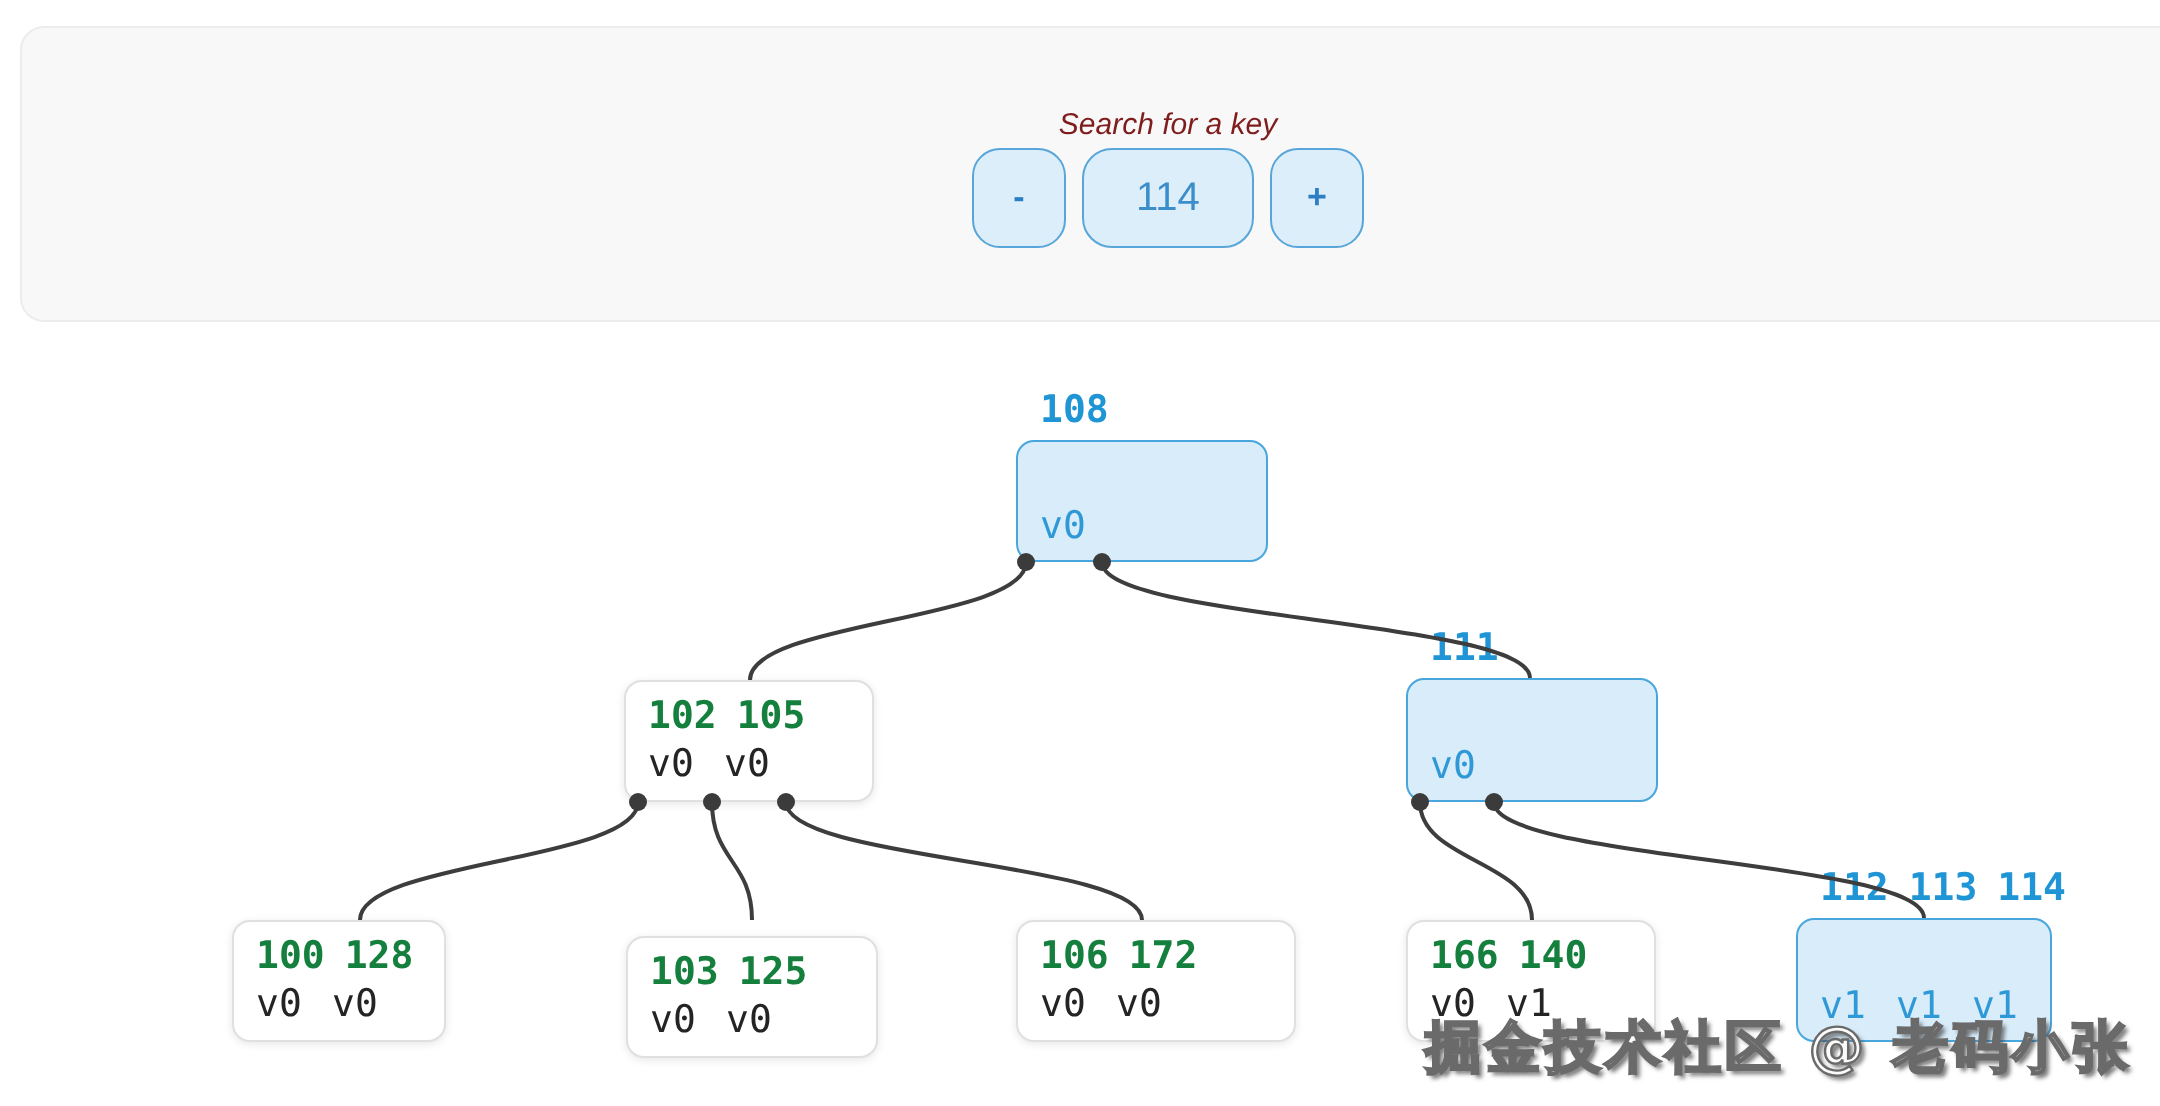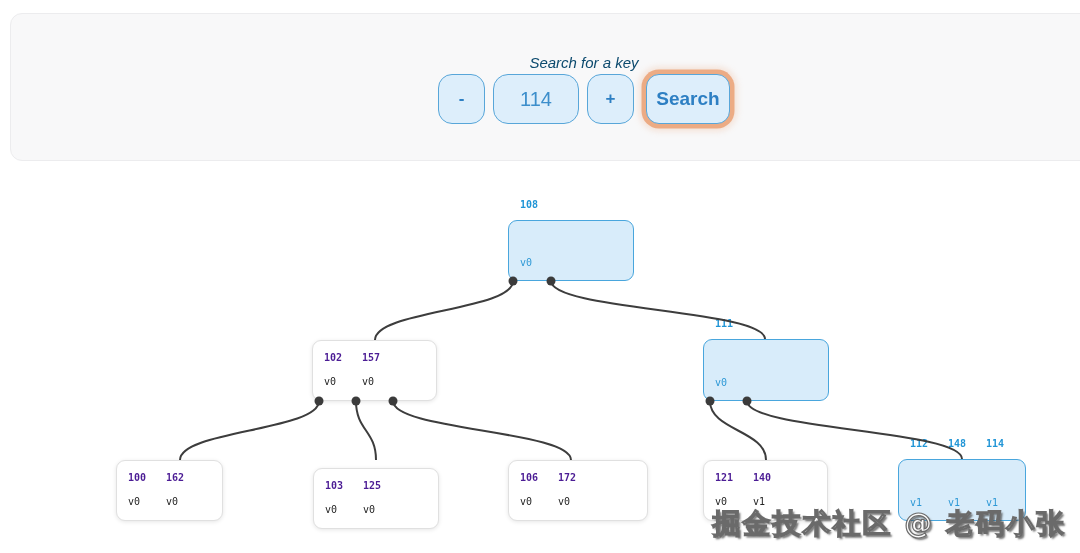--- a/index.html
+++ b/index.html
@@ -9,21 +9,21 @@
     font-family:"Liberation Sans", sans-serif;
   }
   
   .panel{
     position:absolute;left:10px;top:13px;right:-12px;height:148px;
     background:#f8f8f9;border:1px solid #ececee;border-radius:12px;
     box-sizing:border-box;
   }
   .panel-title{
     position:absolute;left:573px;top:40px;transform:translateX(-50%);
-    font-size:15px;font-style:italic;color:#0c4a6e;white-space:nowrap;
+    font-size:15px;font-style:italic;color:#7f1d1d;white-space:nowrap;
   }
   .controls{
     position:absolute;left:573px;top:60px;transform:translateX(-50%);
     display:flex;align-items:center;gap:8px;
   }
   .ctl{
     box-sizing:border-box;height:50px;
     background:#ddeefb;border:1.5px solid #58a6d9;color:#2d7fc3;
     display:flex;align-items:center;justify-content:center;
     font-family:"Liberation Sans", sans-serif;
@@ -41,25 +41,25 @@
   
   .tree{position:absolute;left:0;top:0;width:1080px;height:553px;}
   #edge-layer{position:absolute;left:0;top:0;z-index:5;pointer-events:none;}
   .edge{fill:none;stroke:#3d3d3d;stroke-width:2px;}
   .dot{fill:#3b3b3b;}
   .node{position:absolute;border-radius:9px;box-sizing:border-box;z-index:2;}
   .node.plain{background:#ffffff;border:1px solid #e0e0e0;box-shadow:0 1px 4px rgba(0,0,0,0.10);}
   .node.hl{background:#d8ecfa;border:1.5px solid #49a6dd;}
   .row{
     position:absolute;left:11px;display:flex;gap:10px;
-    font-family:"DejaVu Sans Mono", monospace;font-size:10px;line-height:16px;
+    font-family:"DejaVu Sans Mono", monospace;font-size:19px;line-height:16px;
     white-space:nowrap;
   }
   .row .cell{min-width:28px;text-align:left;}
-  .keys-inside{top:9px;font-weight:700;color:#4c1d95;}
+  .keys-inside{top:9px;font-weight:700;color:#15803d;}
   .vals-top{top:33px;color:#242424;}
   .keys-outside{top:-24px;font-weight:700;color:#2095d6;}
   .vals-bottom{bottom:9px;color:#2e99d6;}
   
   .watermark{
     position:absolute;right:14px;bottom:10px;z-index:10;
     font-family:"DejaVu Sans", sans-serif;
     font-size:28px;font-weight:700;letter-spacing:2px;color:#fbfbfb;
     -webkit-text-stroke:1.2px #6a6a6a;
     text-shadow:2px 2px 2px rgba(70,70,70,0.75);
@@ -68,21 +68,20 @@
 </style>
 </head>
 <body>
 
 <section class="panel">
   <div class="panel-title">Search for a key</div>
   <div class="controls">
     <button class="ctl btn-step">-</button>
     <input class="ctl key-input" value="114" style="">
     <button class="ctl btn-step">+</button>
-    <button class="ctl btn-search">Search</button>
   </div>
 </section>
 
 <div class="tree">
   <svg id="edge-layer" width="1080" height="553">
       <path d="M513,281 C513,310.5 375,310.5 375,340" class="edge"></path>
       <circle cx="513" cy="281" r="4.5" class="dot"></circle>
       <path d="M551,281 C551,310 765,310 765,339" class="edge"></path>
       <circle cx="551" cy="281" r="4.5" class="dot"></circle>
       <path d="M319,401 C319,430.5 180,430.5 180,460" class="edge"></path>
@@ -101,39 +100,39 @@
         <div class="row keys-outside">
           <span class="cell">108</span>
         </div>
         <div class="row vals-bottom">
           <span class="cell">v0</span>
         </div>
       </div>
       <div class="node plain" style="left: 312px; top: 340px; width: 125px; height: 61px;">
         <div class="row keys-inside">
           <span class="cell">102</span>
-          <span class="cell">157</span>
+          <span class="cell">105</span>
         </div>
         <div class="row vals-top">
           <span class="cell">v0</span>
           <span class="cell">v0</span>
         </div>
       </div>
       <div class="node hl" style="left: 703px; top: 339px; width: 126px; height: 62px;">
         <div class="row keys-outside">
           <span class="cell">111</span>
         </div>
         <div class="row vals-bottom">
           <span class="cell">v0</span>
         </div>
       </div>
       <div class="node plain" style="left: 116px; top: 460px; width: 107px; height: 61px;">
         <div class="row keys-inside">
           <span class="cell">100</span>
-          <span class="cell">162</span>
+          <span class="cell">128</span>
         </div>
         <div class="row vals-top">
           <span class="cell">v0</span>
           <span class="cell">v0</span>
         </div>
       </div>
       <div class="node plain" style="left: 313px; top: 468px; width: 126px; height: 61px;">
         <div class="row keys-inside">
           <span class="cell">103</span>
           <span class="cell">125</span>
@@ -148,32 +147,32 @@
           <span class="cell">106</span>
           <span class="cell">172</span>
         </div>
         <div class="row vals-top">
           <span class="cell">v0</span>
           <span class="cell">v0</span>
         </div>
       </div>
       <div class="node plain" style="left: 703px; top: 460px; width: 125px; height: 61px;">
         <div class="row keys-inside">
-          <span class="cell">121</span>
+          <span class="cell">166</span>
           <span class="cell">140</span>
         </div>
         <div class="row vals-top">
           <span class="cell">v0</span>
           <span class="cell">v1</span>
         </div>
       </div>
       <div class="node hl" style="left: 898px; top: 459px; width: 128px; height: 62px;">
         <div class="row keys-outside">
           <span class="cell">112</span>
-          <span class="cell">148</span>
+          <span class="cell">113</span>
           <span class="cell">114</span>
         </div>
         <div class="row vals-bottom">
           <span class="cell">v1</span>
           <span class="cell">v1</span>
           <span class="cell">v1</span>
         </div>
       </div>
     </div>
 </div>

